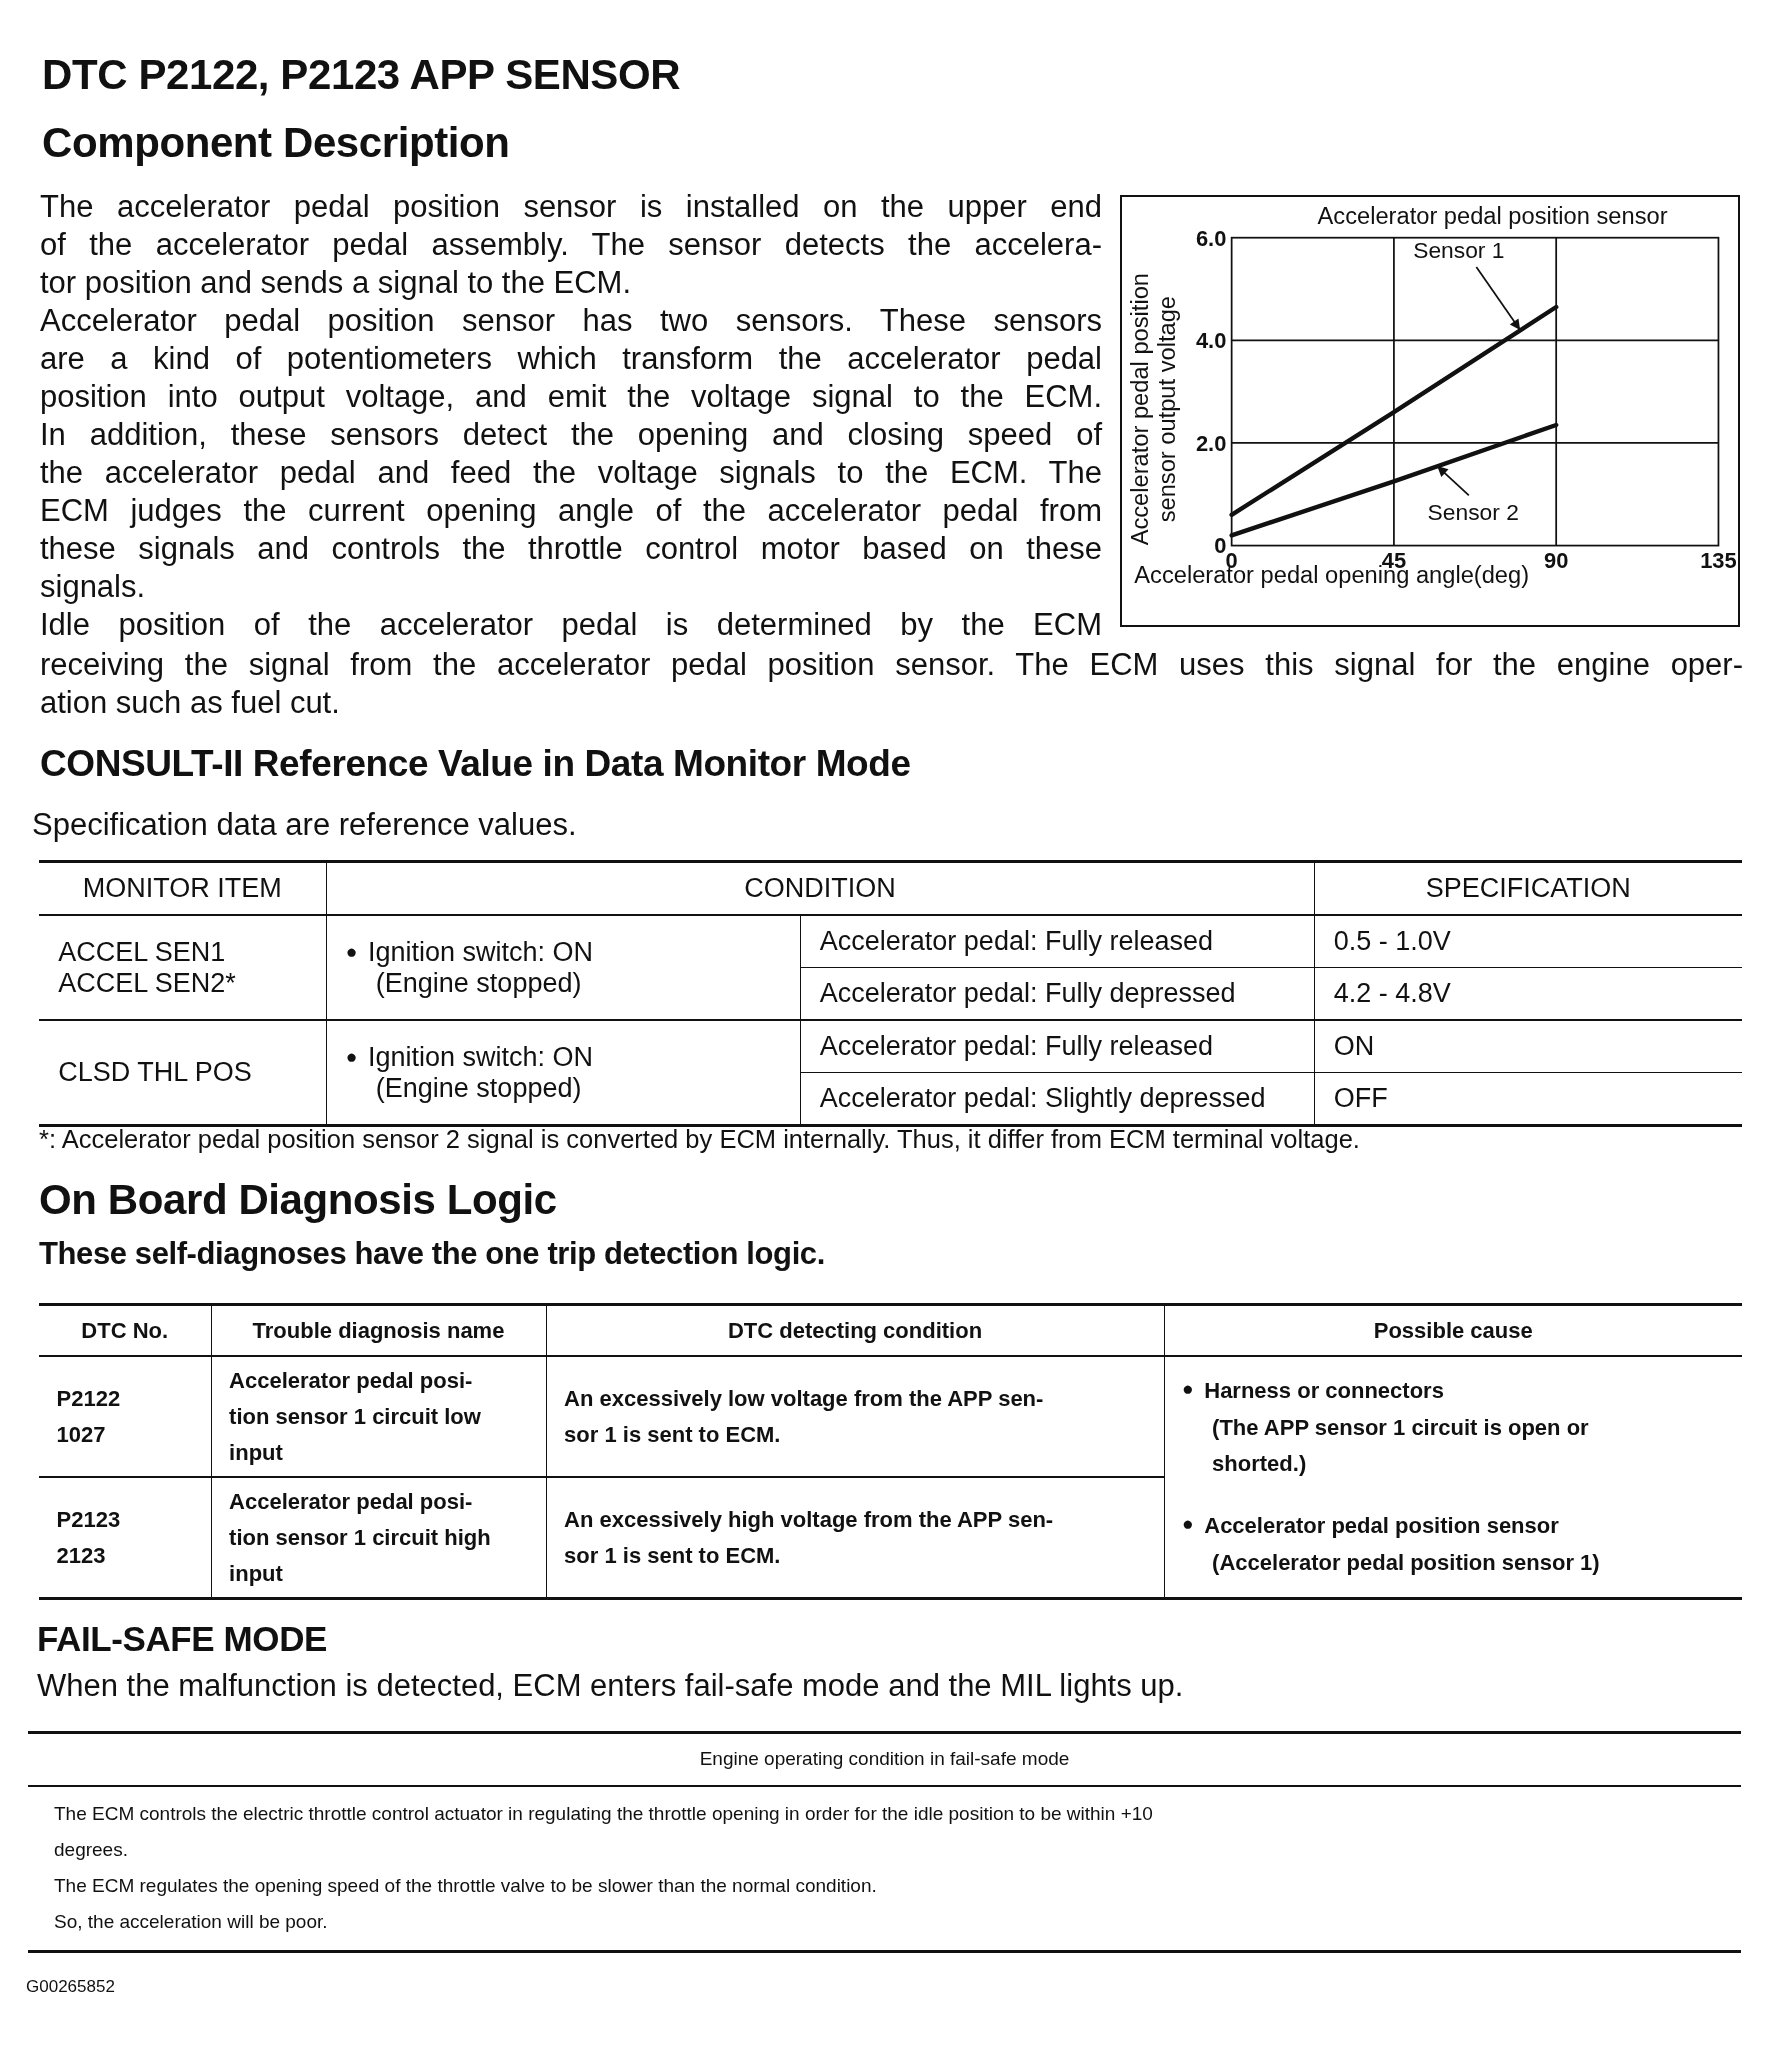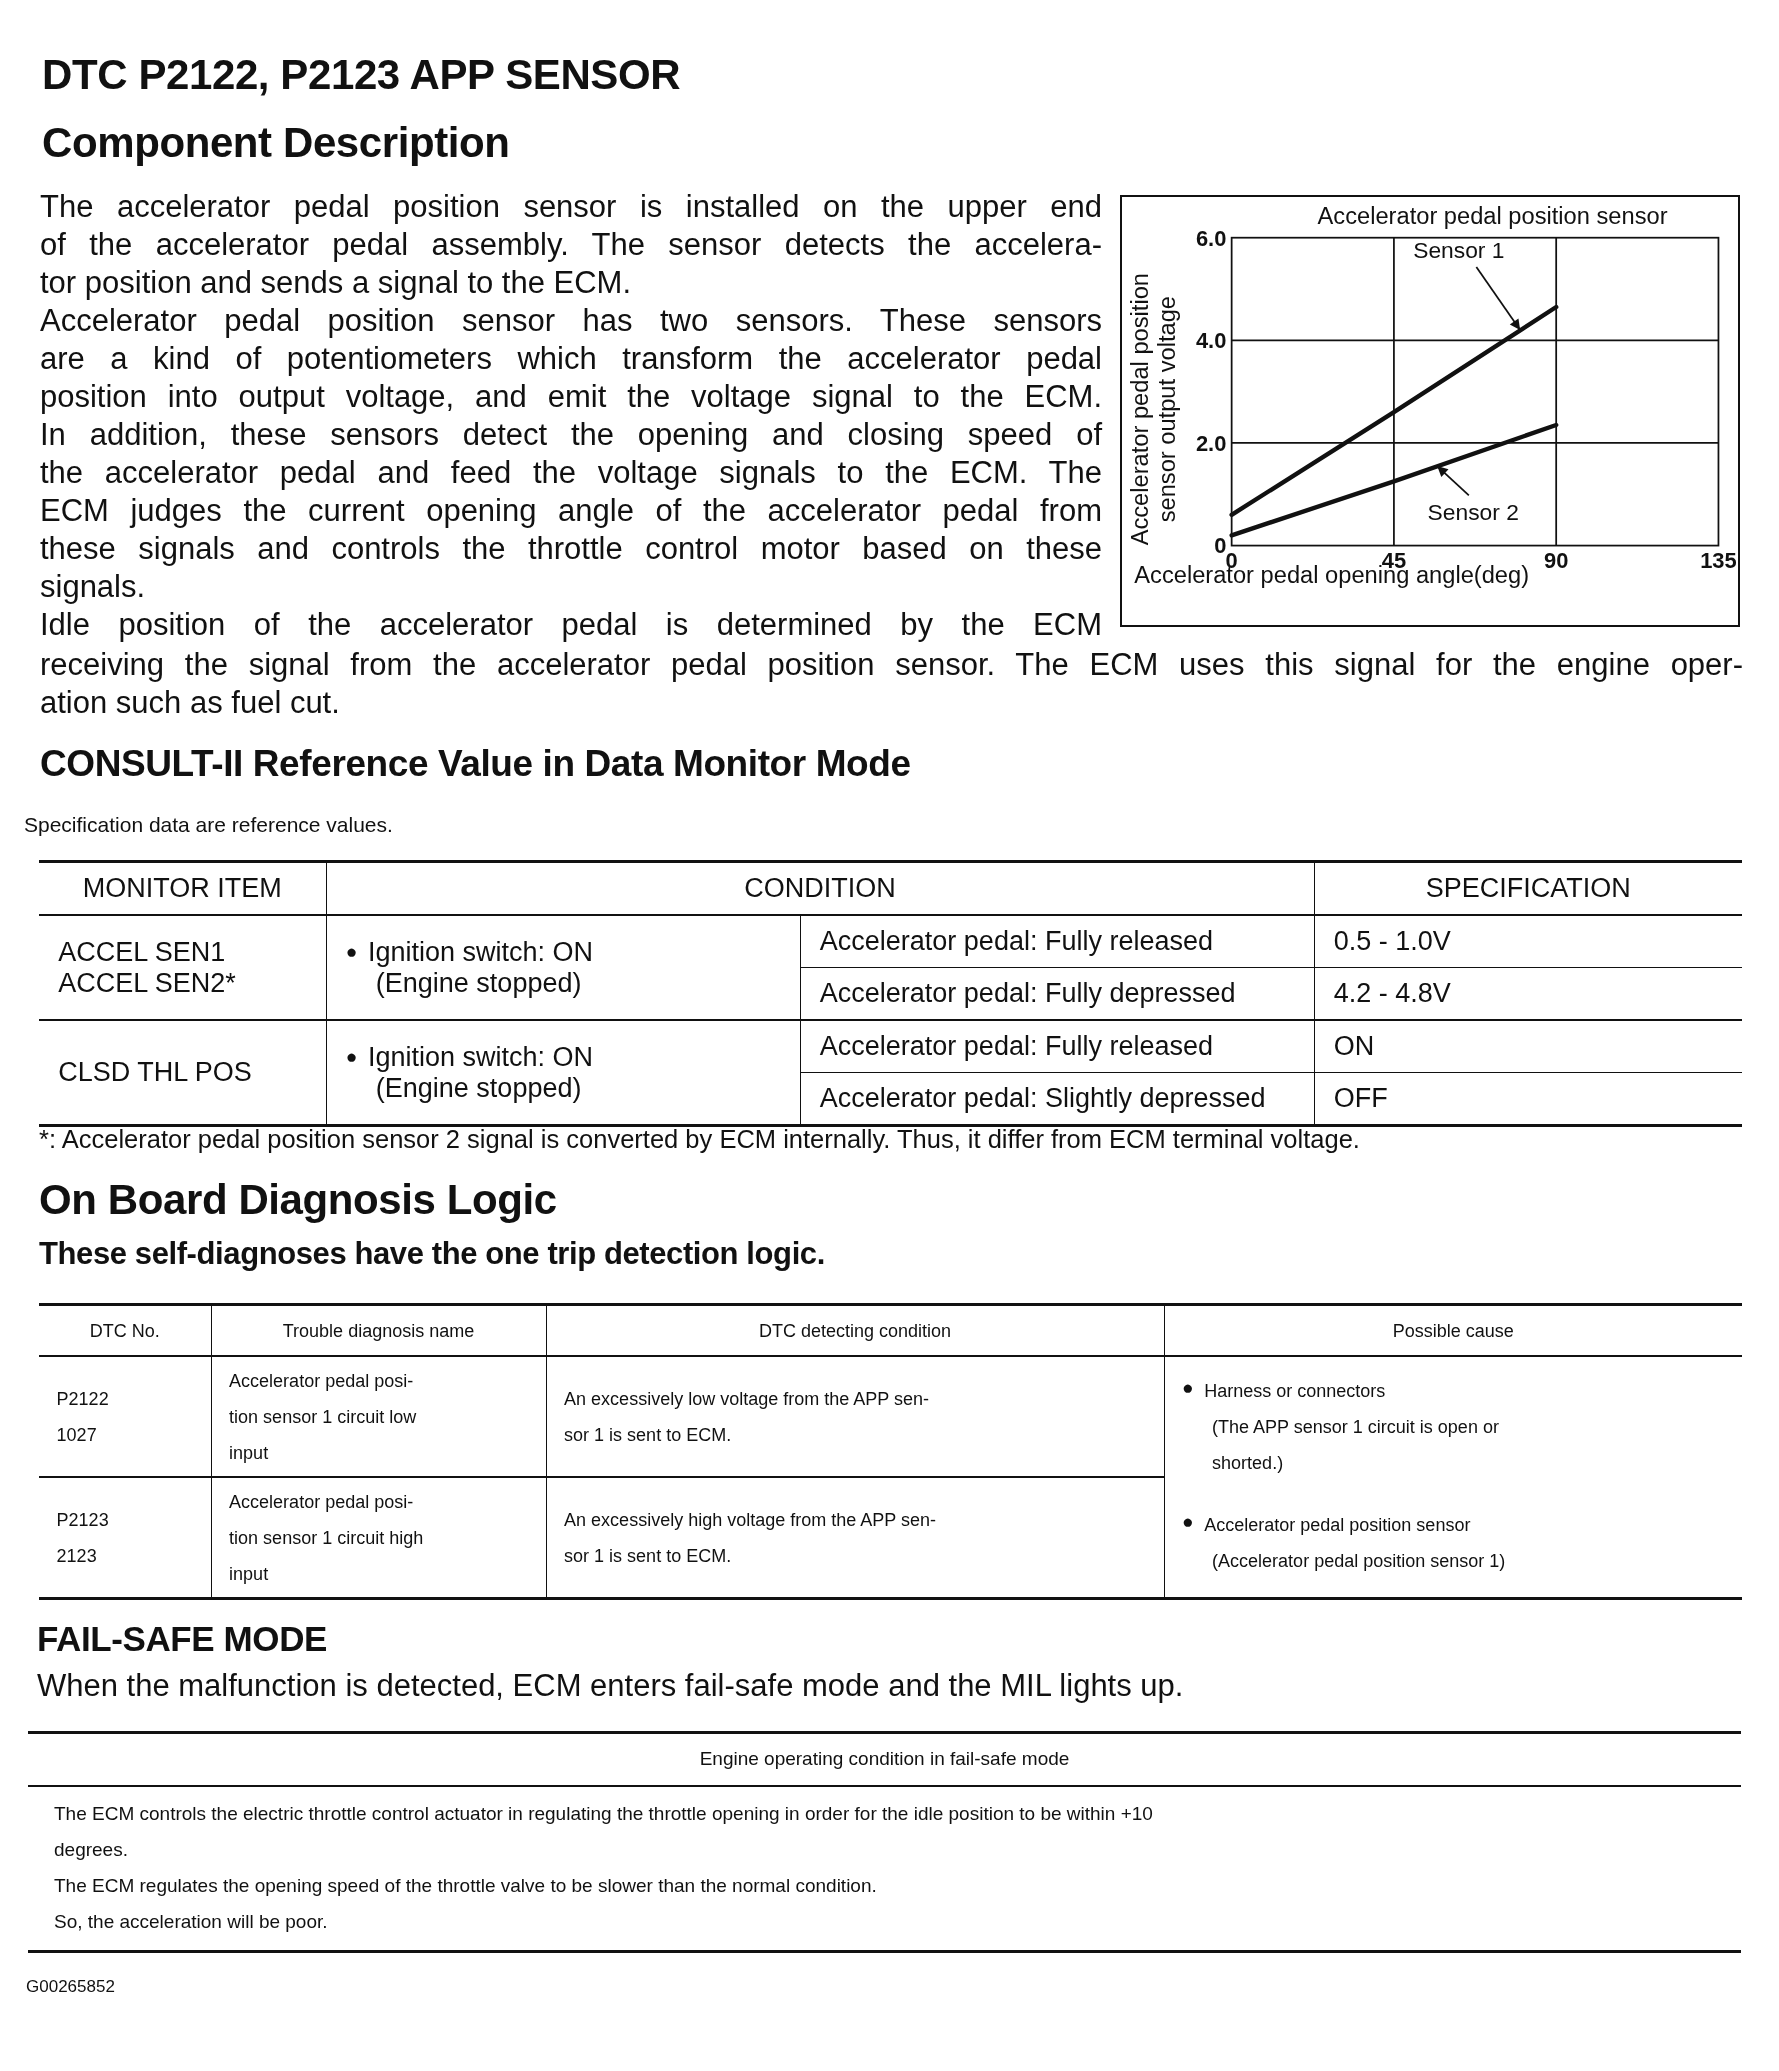--- a/index.html
+++ b/index.html
@@ -13,38 +13,38 @@
   .h-obd { left: 39px; top: 1176px; font-size: 42px; }
   .h-obd-sub { left: 39px; top: 1236px; font-size: 31px; font-weight: bold; }
   .h-fail { left: 37px; top: 1619px; font-size: 35px; }
   .para { position: absolute; font-size: 31px; line-height: 38px; margin: 0; }
   .p-left { left: 40px; top: 188px; width: 1062px; text-align: justify; }
   .p-left .ln { display: block; text-align: justify; text-align-last: justify; white-space: nowrap; }
   .p-left .ln.last { text-align-last: left; }
   .p-full { left: 40px; top: 646px; width: 1703px; }
   .p-full .ln { display: block; white-space: nowrap; }
   .p-full .ln.j { text-align: justify; text-align-last: justify; }
-  .spec-note { left: 24px; top: 806px; font-size: 21px; }
+  .spec-note { left: 32px; top: 806px; font-size: 31px; }
   
   .chart-box { position: absolute; left: 1120px; top: 195px; width: 620px; height: 432px; border: 2.6px solid #111; box-sizing: border-box; }
   .chart-box svg { position: absolute; left: 0; top: 0; }
   
   table { position: absolute; border-collapse: collapse; font-size: 27px; }
   .t-consult { left: 39px; top: 860px; width: 1703px; border-top: 3.5px solid #111; border-bottom: 3.5px solid #111; }
   .t-consult td, .t-consult th { border: 1.3px solid #111; padding: 0 19.3px; font-weight: normal; vertical-align: middle; }
   .t-consult tr > *:first-child { border-left: none; }
   .t-consult tr > *:last-child { border-right: none; }
   .t-consult th { height: 51px; text-align: center; }
   .t-consult td { height: 51px; }
   .t-consult .grp-top td { border-top: 2.6px solid #111; }
   .bullet::before { content: "\25CF"; font-size: 19.3px; margin-right: 10.5px; position: relative; top: -2.6px; }
   .indent { padding-left: 30px; display: block; }
   .footnote { left: 39px; top: 1125px; font-size: 25.5px; }
   .t-obd { left: 39px; top: 1303px; width: 1703px; border-top: 3.5px solid #111; border-bottom: 3.5px solid #111; }
-  .t-obd td, .t-obd th { border: 1.3px solid #111; padding: 0 17.6px; font-weight: normal; vertical-align: middle; font-size: 18px; line-height: 36px; }
+  .t-obd td, .t-obd th { border: 1.3px solid #111; padding: 0 17.6px; font-weight: bold; vertical-align: middle; font-size: 22px; line-height: 36px; }
   .t-obd tr > *:first-child { border-left: none; }
   .t-obd tr > *:last-child { border-right: none; }
   .t-obd th { height: 49px; text-align: center; border-bottom: 2.6px solid #111; }
   .t-obd td { height: 119px; }
   .t-obd .r2 td { border-top: 2.6px solid #111; }
   .t-obd td.cause { vertical-align: top; padding-top: 16px; }
   .cause-item { display: block; }
   .cause-item .sub { display: block; padding-left: 30px; }
   .cause-item + .cause-item { margin-top: 26px; }
   .fail-text { left: 37px; top: 1668px; font-size: 31px; }

